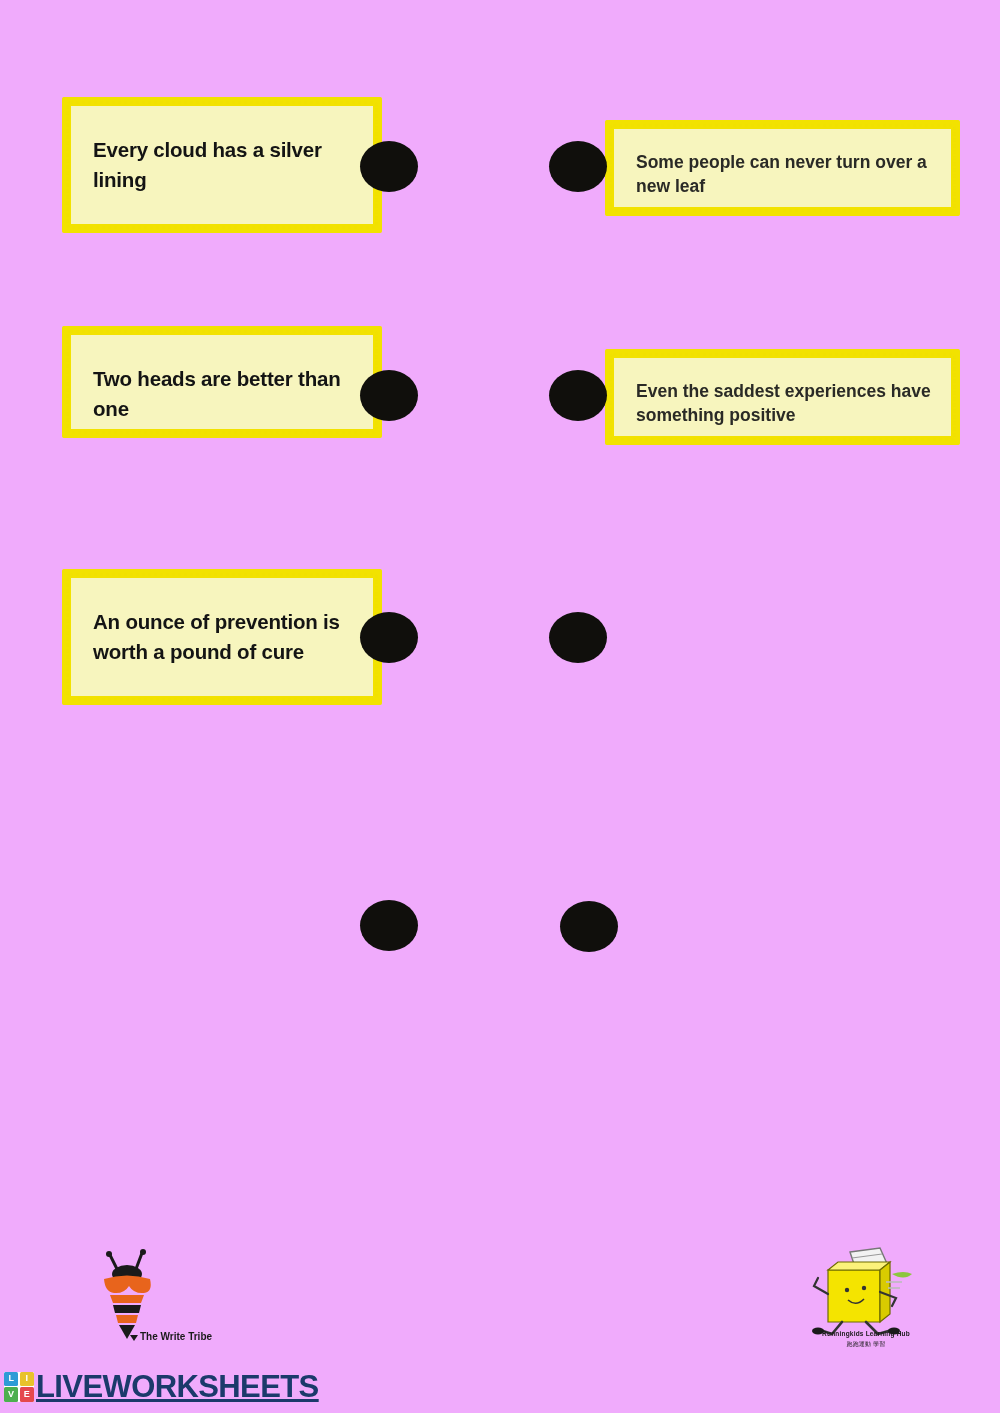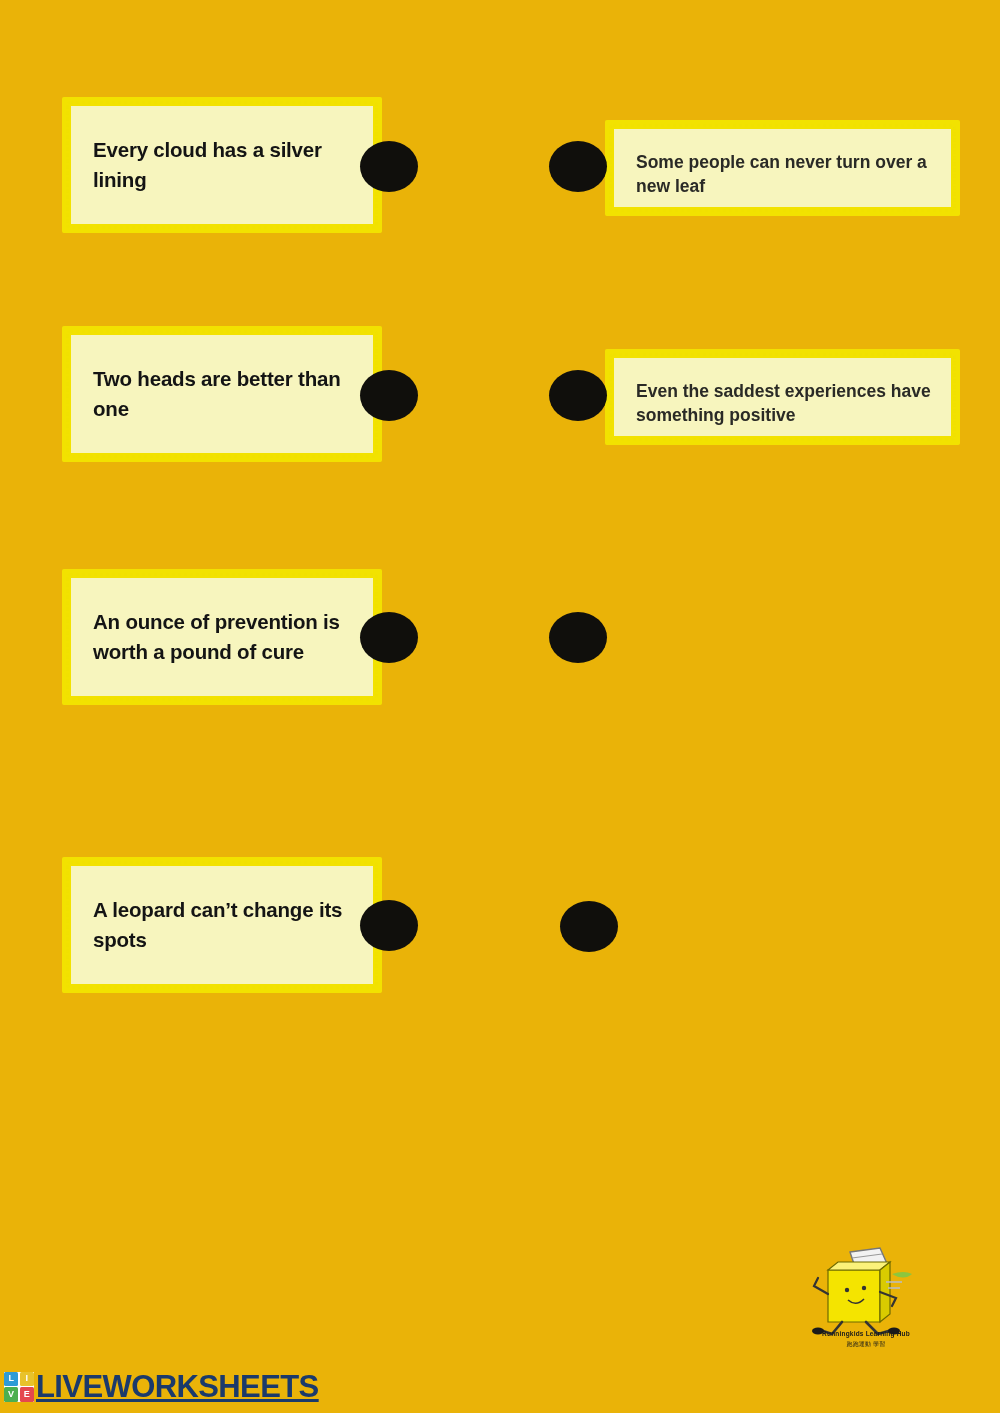--- a/index.html
+++ b/index.html
@@ -12,21 +12,21 @@
     height: 1413px;
     position: relative;
     overflow: hidden;
     font-family: "Liberation Sans", sans-serif;
   }
 
   
   .sheet {
     position: absolute;
     inset: 0;
-    background: #eab308;
+    background: #f0abfc;
   }
 
   
   .card {
     position: absolute;
     box-sizing: border-box;
     background: #F7F5BE;
     border: 9px solid #F2E200;
     border-radius: 2px;
   }
@@ -154,44 +154,62 @@
   <div class="card card-left" style="left:62px; top:97px; width:320px; height:136px;">
     <div class="card-text" style="top:29px;">Every cloud has a silver lining</div>
   </div>
   <div class="dot" style="left:360px; top:141px;"></div>
 
   <div class="dot" style="left:549px; top:141px;"></div>
   <div class="card card-right" style="left:605px; top:120px; width:355px; height:96px;">
     <div class="card-text" style="top:21px;">Some people can never turn over a new leaf</div>
   </div>
 
-  <div class="card card-left" style="left:62px; top:326px; width:320px; height:136px;">
+  <div class="card card-left" style="left:62px; top:326px; width:320px; height:112px;">
     <div class="card-text" style="top:29px;">Two heads are better than one</div>
   </div>
   <div class="dot" style="left:360px; top:370px;"></div>
 
   <div class="dot" style="left:549px; top:370px;"></div>
   <div class="card card-right" style="left:605px; top:349px; width:355px; height:96px;">
     <div class="card-text" style="top:21px;">Even the saddest experiences have something positive</div>
   </div>
 
   <div class="card card-left" style="left:62px; top:569px; width:320px; height:136px;">
     <div class="card-text" style="top:29px;">An ounce of prevention is worth a pound of cure</div>
   </div>
   <div class="dot" style="left:360px; top:612px;"></div>
 
   <div class="dot" style="left:549px; top:612px;"></div>
 
-  <div class="card card-left" style="left:62px; top:857px; width:320px; height:136px;">
-    <div class="card-text" style="top:29px;">A leopard can’t change its spots</div>
-  </div>
   <div class="dot" style="left:360px; top:900px;"></div>
 
   <div class="dot" style="left:560px; top:901px;"></div>
 
+  <div class="logo-write-tribe">
+    <svg viewBox="0 0 140 104" width="140" height="104" aria-hidden="true">
+
+      <path d="M30 28 L22 12" stroke="#1a1a1a" stroke-width="3" fill="none" stroke-linecap="round"></path>
+      <path d="M48 26 L54 10" stroke="#1a1a1a" stroke-width="3" fill="none" stroke-linecap="round"></path>
+      <circle cx="21" cy="11" r="3" fill="#1a1a1a"></circle>
+      <circle cx="55" cy="9" r="3" fill="#1a1a1a"></circle>
+
+      <ellipse cx="39" cy="31" rx="15" ry="9" fill="#1a1a1a"></ellipse>
+
+      <path d="M16 36 q23 -7 46 0 q3 13 -6 14 q-10 1 -15 -7 q-5 8 -15 7 q-9 -1 -10 -14 z" fill="#E8641C"></path>
+
+      <path d="M22 52 h34 l-3 8 h-28 z" fill="#E8641C"></path>
+      <path d="M25 62 h28 l-2 8 h-24 z" fill="#1a1a1a"></path>
+      <path d="M28 72 h22 l-2 8 h-18 z" fill="#E8641C"></path>
+      <path d="M31 82 h16 l-8 14 z" fill="#1a1a1a"></path>
+
+      <polygon points="42,92 50,92 46,98" fill="#1a1a1a"></polygon>
+      <text x="52" y="97" font-family="'Liberation Sans', sans-serif" font-size="10" font-weight="bold" fill="#1a1a1a">The Write Tribe</text>
+    </svg>
+  </div>
 
   <div class="logo-runningkids">
     <svg viewBox="0 0 128 106" width="128" height="106" aria-hidden="true">
 
       <path d="M48 6 L78 2 L86 20 L54 24 Z" fill="#f2f2f2" stroke="#777" stroke-width="1.4"></path>
       <path d="M50 12 L80 8" stroke="#999" stroke-width="1"></path>
 
       <path d="M26 24 h52 v52 h-52 z" fill="#F4E400" stroke="#6d6a00" stroke-width="1.2"></path>
       <path d="M26 24 l10 -8 h52 l-10 8 z" fill="#FBF27A" stroke="#6d6a00" stroke-width="1.2"></path>
       <path d="M78 24 l10 -8 v52 l-10 8 z" fill="#D9CB00" stroke="#6d6a00" stroke-width="1.2"></path>

